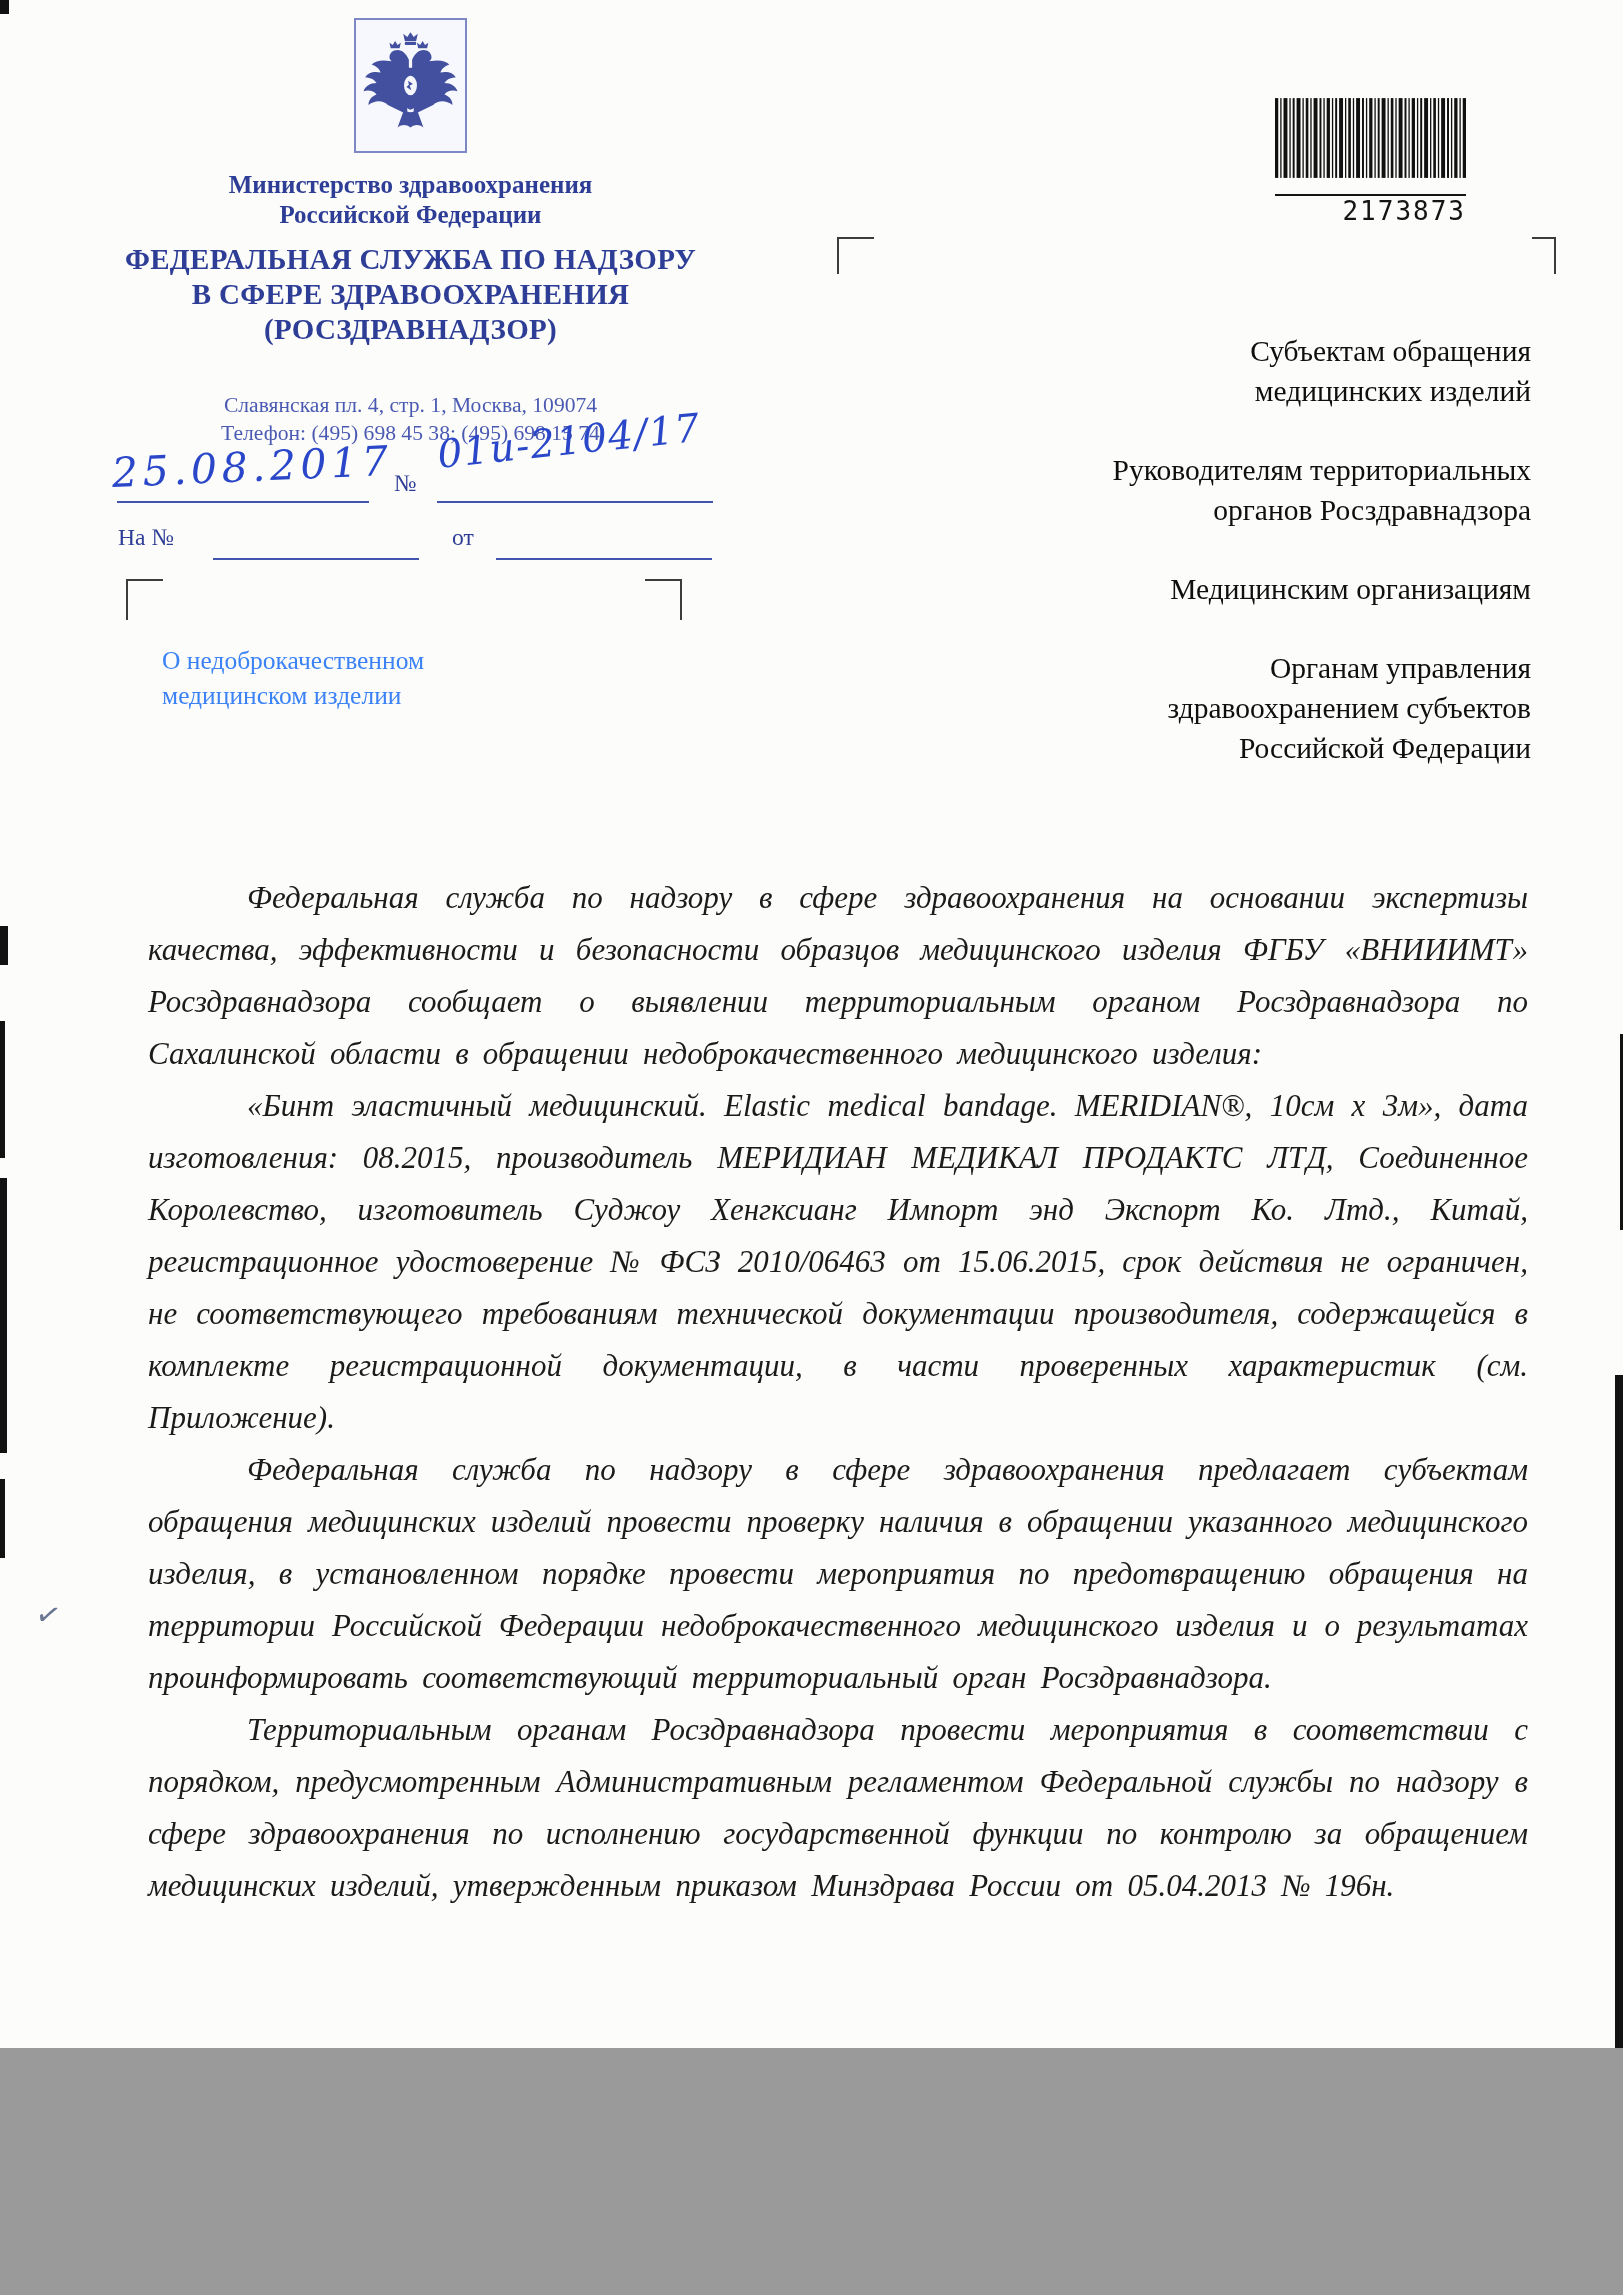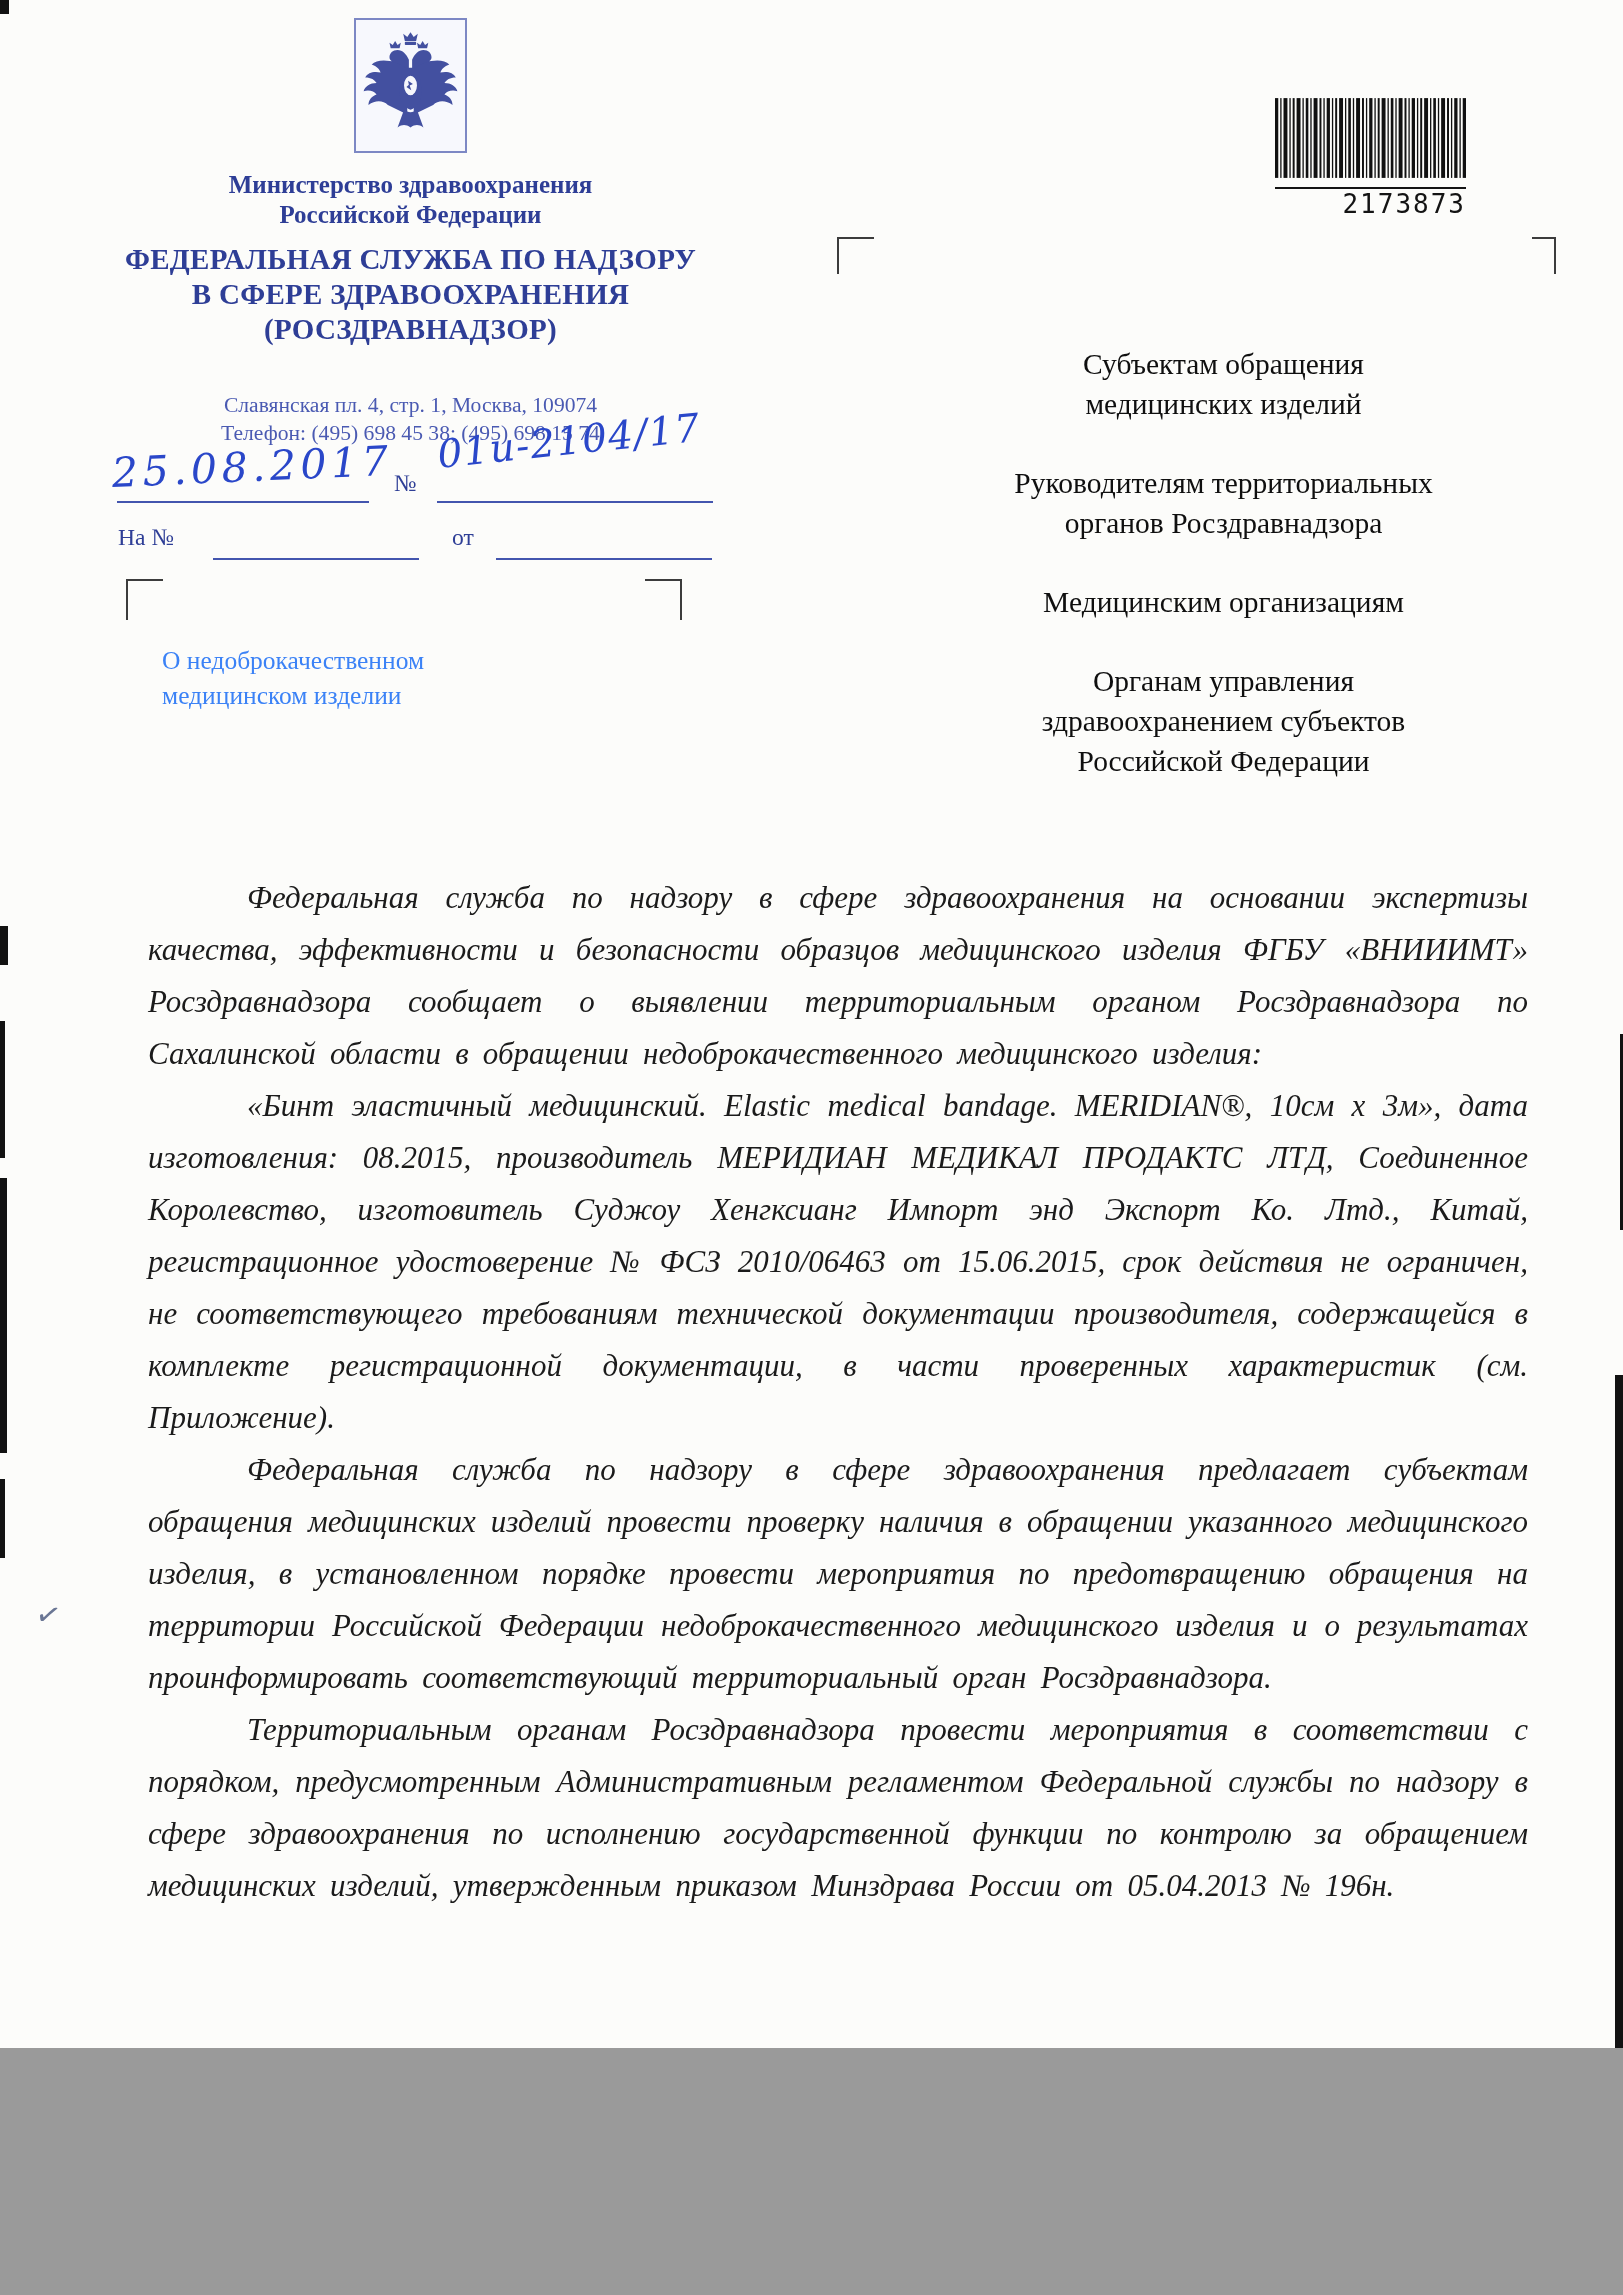--- a/index.html
+++ b/index.html
@@ -73,28 +73,28 @@
   
   .subject {
     position:absolute; left:162px; top:643px;
     font-size:25.5px; line-height:35px; color:#3b82f6; white-space:pre-line;
   }
 
   
   .barcode { position:absolute; left:1275px; top:98px; width:191px; }
   .barcode-number {
     text-align:right; font-family:"DejaVu Sans Mono",monospace;
-    font-size:26px; letter-spacing:2px; color:#141414; margin-top:7px;
+    font-size:26px; letter-spacing:2px; color:#141414; margin-top:14px;
     border-top:2px solid #141414;
   }
 
   
   .addressees {
-    position:absolute; left:916px; top:344px; width:615px;
-    text-align:center; color:#0f0f0f;
+    position:absolute; left:916px; top:331px; width:615px;
+    text-align:right; color:#0f0f0f;
   }
   .addressee {
     font-size:29.5px; line-height:40px; white-space:pre-line;
     margin-bottom:39px;
   }
 
   
   .body-text {
     position:absolute; left:148px; top:872px; width:1380px; color:#1b1b1b;
   }

